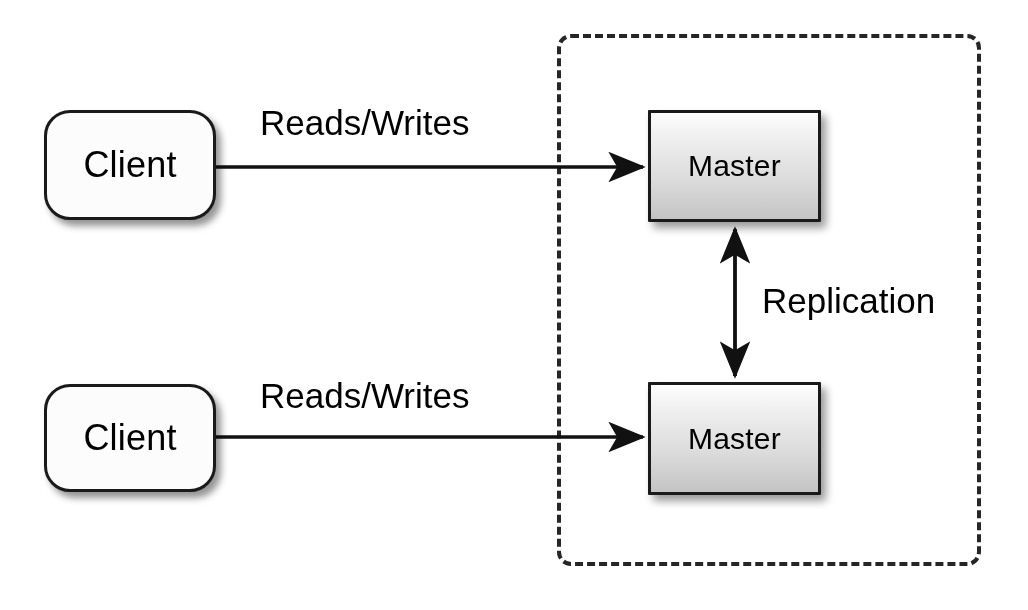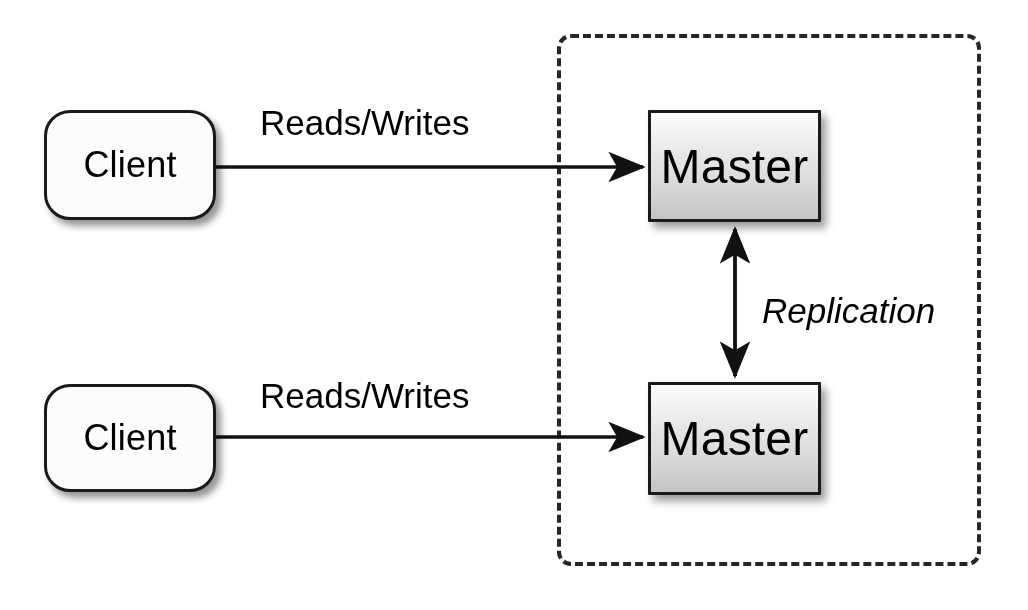--- a/index.html
+++ b/index.html
@@ -39,21 +39,21 @@
     background: #fcfcfc;
     border: 3px solid #1a1a1a;
     border-radius: 26px;
     font-size: 36px;
     box-shadow: 5px 6px 7px rgba(0,0,0,0.42);
   }
   .master-node {
     background: linear-gradient(to bottom, #fdfdfd 0%, #f2f2f2 18%, #dcdcdc 62%, #c9c9c9 92%, #c4c4c4 100%);
     border: 3px solid #1a1a1a;
     border-radius: 1px;
-    font-size: 48px;
+    font-size: 30px;
     box-shadow: 5px 6px 8px rgba(0,0,0,0.40);
   }
   
   .edge-label {
     position: absolute;
     color: #000000;
     font-size: 35px;
     white-space: nowrap;
     line-height: 1;
   }
@@ -124,15 +124,15 @@
   </div>
 
   <div class="node master-node" style="left:648px; top:382px; width:173px; height:113px;">
     <span>Master</span>
   </div>
 
   <div class="edge-label" style="left:260px; top:105px;">Reads/Writes</div>
 
   <div class="edge-label" style="left:260px; top:378px;">Reads/Writes</div>
 
-  <div class="edge-label" style="left:762px; top:293px;font-style:italic;">Replication</div>
+  <div class="edge-label" style="left:762px; top:283px;">Replication</div>
 
 </div>
 
 </body></html>

